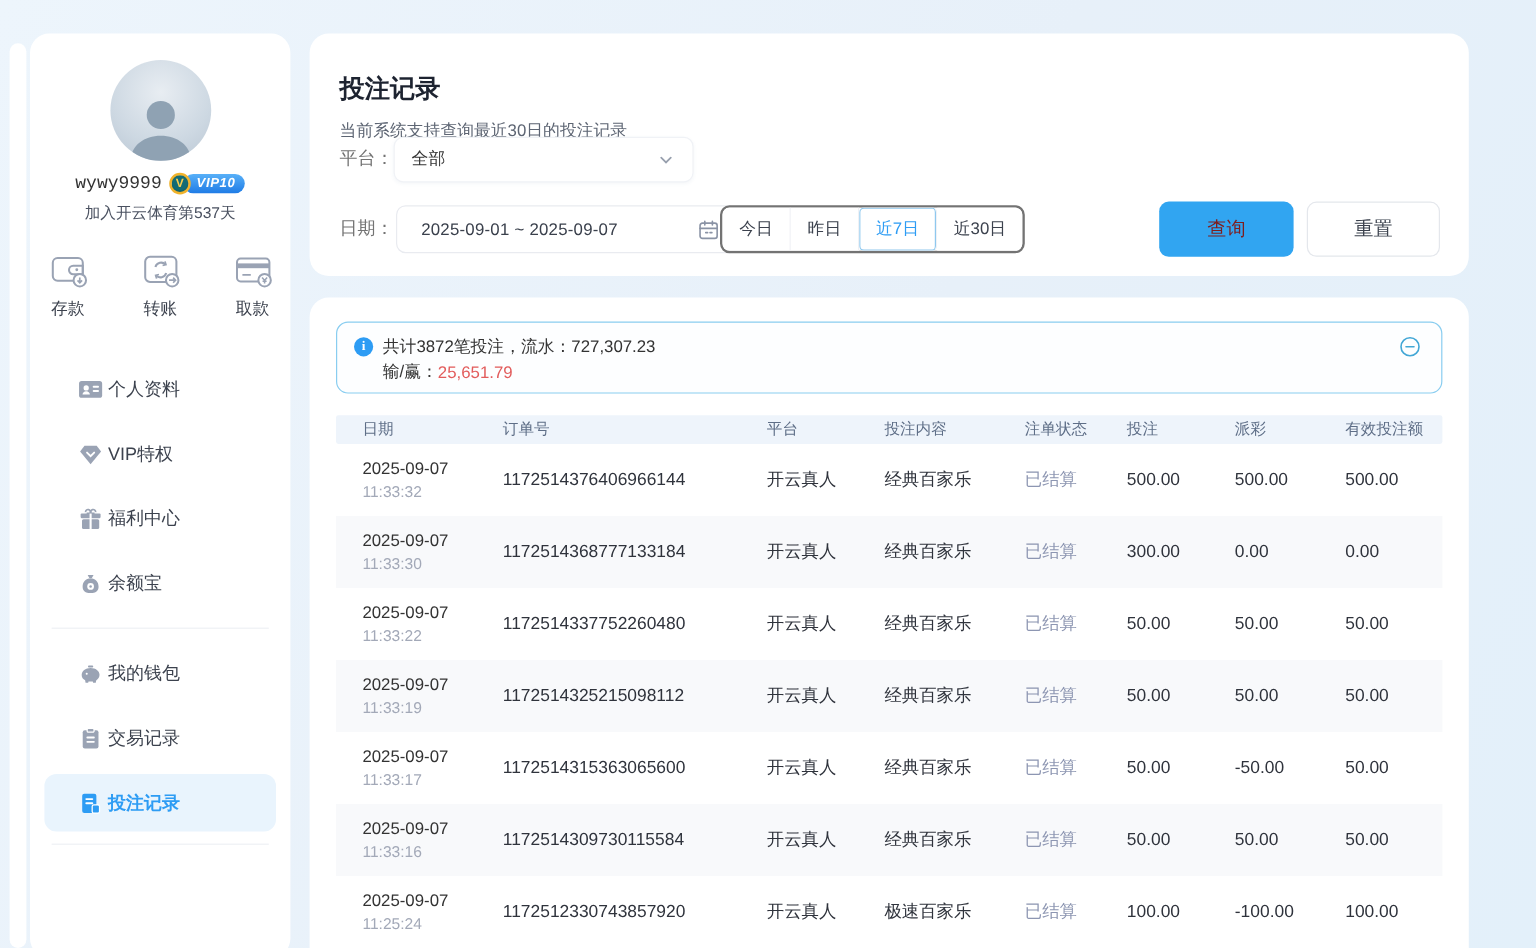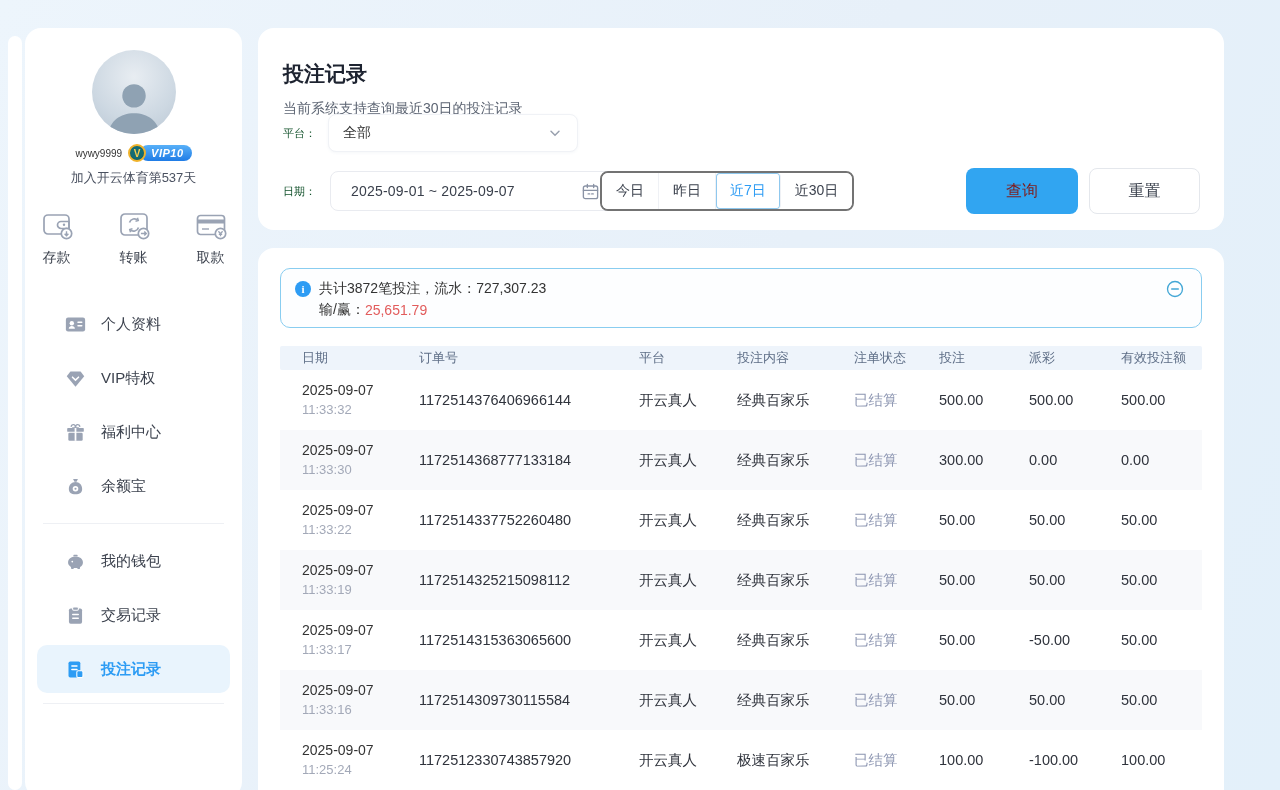--- a/index.html
+++ b/index.html
@@ -13,45 +13,45 @@
   .left-strip { position:absolute; left:8px; top:36px; width:14px; height:754px;
     background:#fff; border-radius:8px; }
   
   .sidebar { position:absolute; left:25px; top:28px; width:217px; height:770px;
     background:#fff; border-radius:16px; display:flex; flex-direction:column; align-items:center; }
   .avatar { margin-top:22px; width:84px; height:84px; border-radius:50%;
     background: radial-gradient(circle at 50% 32%, #e8edf2 0%, #cdd8e2 60%, #b9c6d3 100%);
     overflow:hidden; position:relative; }
   .avatar svg { position:absolute; left:50%; bottom:-4px; transform:translateX(-50%); }
   .user-row { margin-top:10px; display:flex; align-items:center; gap:6px; }
-  .username { font-size:10px; color:#333; }
+  .username { font-size:15px; color:#333;font-family:Liberation Mono, monospace; }
   .vip-wrap { display:flex; align-items:center; }
   .vip-emblem { width:18px; height:18px; border-radius:50%;
     background: radial-gradient(circle at 50% 45%, #126b74 55%, #0a4c52 100%);
     border:2px solid #f0b32c; color:#f7cd4e; font-size:10px; font-weight:bold;
     display:flex; align-items:center; justify-content:center; z-index:2; }
   .vip-pill { margin-left:-6px; padding:2px 8px 2px 11px; border-radius:9px;
     background: linear-gradient(180deg,#58b0f8,#1f7ce6); color:#fff; font-size:11px;
     font-weight:bold; font-style:italic; letter-spacing:.5px; }
   .joined { margin-top:7px; font-size:13px; color:#4a5160; }
   .quick-actions { margin-top:20px; width:190px; display:flex; justify-content:space-between; }
   .qa-item { display:flex; flex-direction:column; align-items:center; gap:6px; cursor:pointer; }
   .qa-label { font-size:14px; color:#3c424e; }
   .nav { margin-top:30px; width:100%; }
-  .nav-item { height:54px; display:flex; align-items:center; padding-left:40px; gap:15px; cursor:pointer; }
+  .nav-item { height:54px; display:flex; align-items:center; padding-left:40px; gap:4px; cursor:pointer; }
   .nav-item .lbl { font-size:15px; color:#3c424e; }
   .nav-item.active { height:48px; margin:3px 12px; padding-left:28px; border-radius:10px; background:#e9f4fd; }
   .nav-item.active .lbl { color:#2d9cf4; font-weight:bold; }
   .nav-divider { height:1px; background:#eef0f4; margin:10px 18px; }
   
   .filter-card { position:absolute; left:258px; top:28px; width:966px; height:202px;
     background:#fff; border-radius:16px; }
   .page-title { position:absolute; left:25px; top:32px; font-size:21px; font-weight:bold; color:#1d2330; }
   .page-subtitle { position:absolute; left:25px; top:72px; font-size:14px; color:#5d6573; }
-  .flabel { position:absolute; left:25px; font-size:11px; color:#14532d; }
+  .flabel { position:absolute; left:25px; font-size:15px; color:#737373; }
   .lbl-platform { top:86px; line-height:38px; }
   .lbl-date { top:143px; line-height:40px; }
   .select-box { position:absolute; left:70px; top:86px; width:250px; height:38px; background:#fff;
     border:1px solid #f0f2f6; border-radius:8px; box-shadow:0 1px 3px rgba(90,120,160,.06);
     display:flex; align-items:center; padding:0 14px; cursor:pointer; }
   .select-box .val { flex:1; font-size:14px; color:#333; }
   .date-box { position:absolute; left:72px; top:143px; width:285px; height:40px; background:#fff;
     border:1px solid #e9ebf0; border-radius:8px; display:flex; align-items:center;
     padding:0 14px 0 20px; cursor:pointer; }
   .date-box .val { flex:1; font-size:14px; color:#3a404c; letter-spacing:.2px; }

